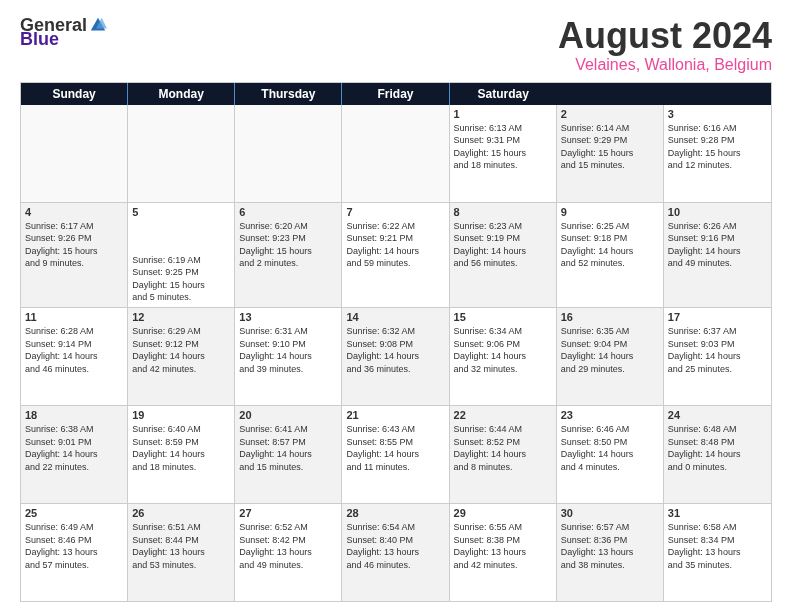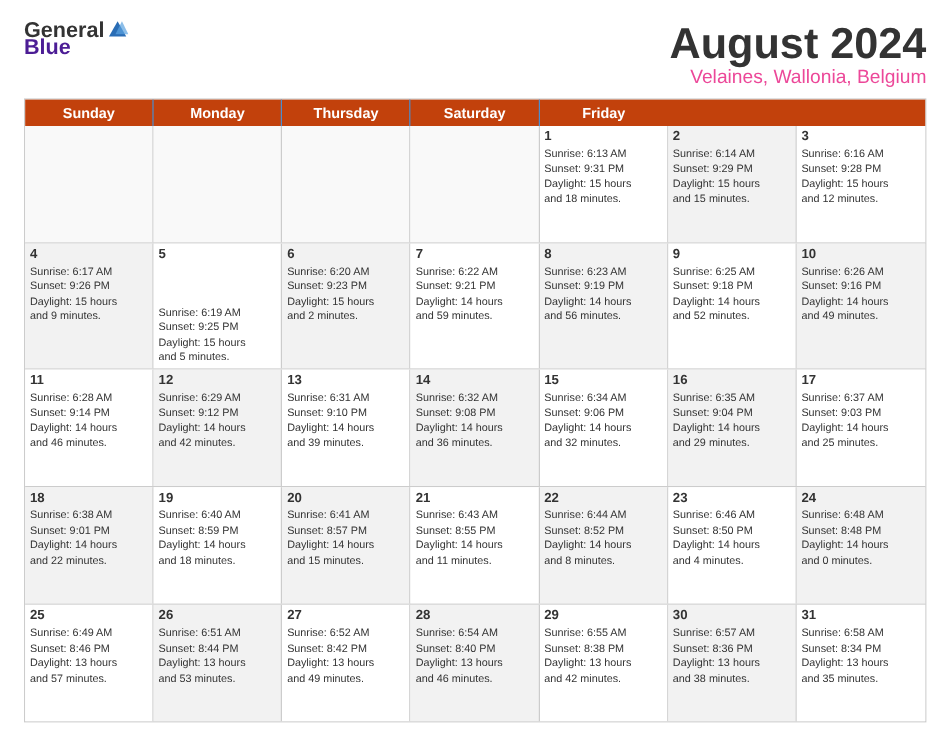--- a/index.html
+++ b/index.html
@@ -60,21 +60,21 @@
     }
     .calendar {
       flex: 1;
       display: flex;
       flex-direction: column;
       border: 1px solid #ccc;
     }
     .cal-header-row {
       display: grid;
       grid-template-columns: repeat(7, 1fr);
-      background: #c2410c;
+      background: #0f172a;
     }
     .cal-header-cell {
       color: #fff;
       font-size: 12px;
       font-weight: bold;
       text-align: center;
       padding: 4px 2px;
       border-right: 1px solid #4a8dcf;
     }
     .cal-header-cell:last-child { border-right: none; }
@@ -135,22 +135,22 @@
       <div class="main-title">August 2024</div>
       <div class="sub-title">Velaines, Wallonia, Belgium</div>
     </div>
   </div>
 
   <div class="calendar">
     <div class="cal-header-row">
     <div class="cal-header-cell">Sunday</div>
         <div class="cal-header-cell">Monday</div>
         <div class="cal-header-cell">Thursday</div>
+        <div class="cal-header-cell">Friday</div>
         <div class="cal-header-cell">Saturday</div>
-        <div class="cal-header-cell">Friday</div>
       </div>
     <div class="cal-body">
     <div class="cal-week">
           <div class="cal-cell empty"></div>
           <div class="cal-cell empty"></div>
           <div class="cal-cell empty"></div>
           <div class="cal-cell empty"></div>
           <div class="cal-cell">
             <span class="day-num">1</span>
             <div class="day-info" style="white-space: pre-line;">Sunrise: 6:13 AM

